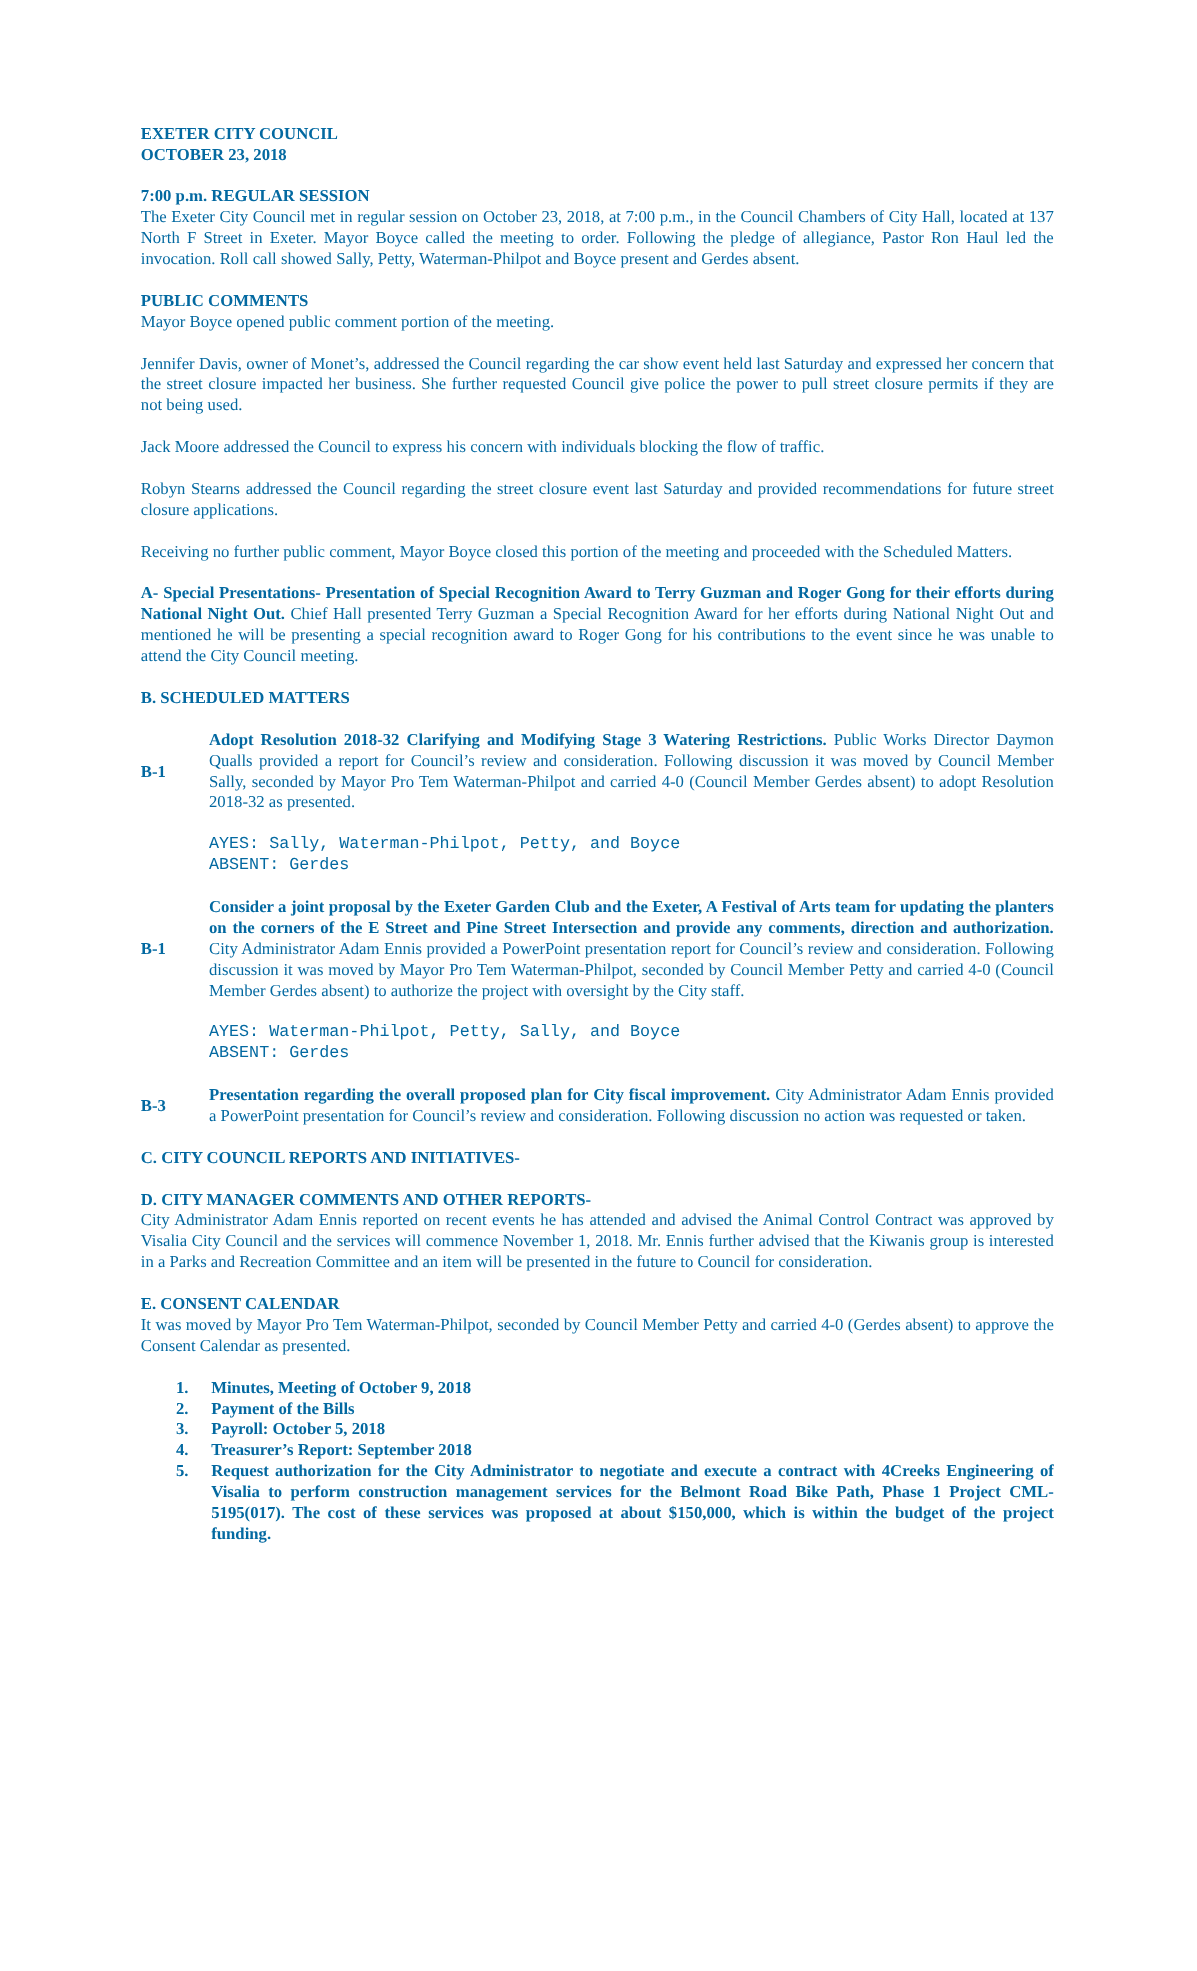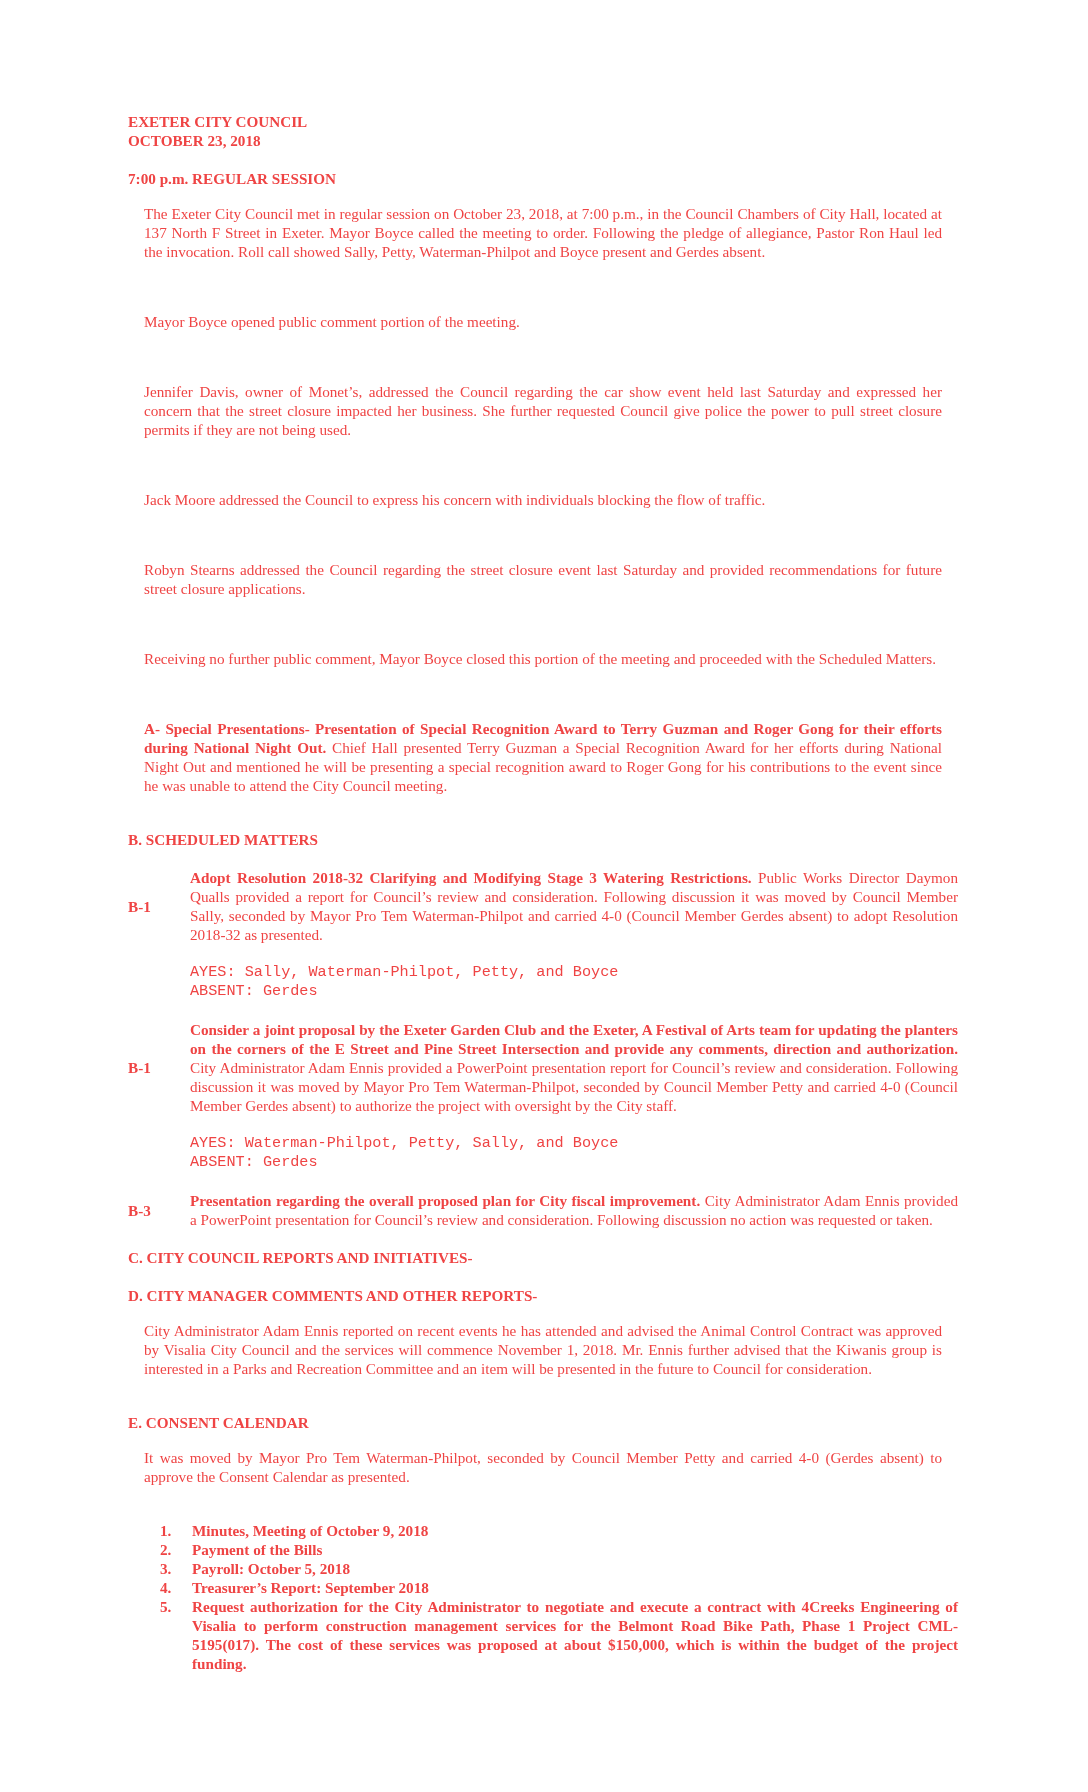--- a/index.html
+++ b/index.html
@@ -1,23 +1,23 @@
 <!DOCTYPE html>
 <html><head>
 <meta charset="utf-8">
 <style>
   html, body { margin: 0; padding: 0; background: #ffffff; }
   body { width: 1088px; height: 1792px; position: relative; overflow: hidden; }
   .page {
     position: absolute; left: 128px; top: 112px; width: 830px;
     font-family: "Liberation Serif", "DejaVu Serif", serif;
-    font-size: 15.2px; line-height: 19px; color: #ef4444;
+    font-size: 15.2px; line-height: 19px; color: #0369a1;
   }
   .b { font-weight: bold; }
-  p { margin: 16px; text-align: justify; }
+  p { margin: 0; text-align: justify; }
   .blank { height: 19px; }
   .heading { font-weight: bold; margin: 0; }
   .item { display: flex; margin: 0; align-items: center; }
   .item-label { width: 62px; flex: none; font-weight: bold; }
   .item-body { flex: 1; text-align: justify; }
   .vote { margin-left: 62px; font-family: Liberation Mono, monospace; }
   .list { margin: 0; padding: 0; list-style: none; }
   .list li { display: flex; }
   .list .num { width: 32px; margin-left: 32px; flex: none; font-weight: bold; }
   .list .txt { flex: 1; font-weight: bold; text-align: justify; }
@@ -28,20 +28,21 @@
 <div class="page">
 
   <div class="heading">EXETER CITY COUNCIL</div>
   <div class="heading">OCTOBER 23, 2018</div>
   <div class="blank"></div>
 
   <div class="heading">7:00 p.m. REGULAR SESSION</div>
   <p>The Exeter City Council met in regular session on October 23, 2018, at 7:00 p.m., in the Council Chambers of City Hall, located at 137 North F Street in Exeter.  Mayor Boyce called the meeting to order.  Following the pledge of allegiance, Pastor Ron Haul led the invocation.  Roll call showed Sally, Petty, Waterman-Philpot and Boyce present and Gerdes absent.</p>
   <div class="blank"></div>
 
+  <div class="heading">PUBLIC COMMENTS</div>
   <p>Mayor Boyce opened public comment portion of the meeting.</p>
   <div class="blank"></div>
   <p>Jennifer Davis, owner of Monet’s, addressed the Council regarding the car show event held last Saturday and expressed her concern that the street closure impacted her business.   She further requested Council give police the power to pull street closure permits if they are not being used.</p>
   <div class="blank"></div>
   <p>Jack Moore addressed the Council to express his concern with individuals blocking the flow of traffic.</p>
   <div class="blank"></div>
   <p>Robyn Stearns addressed the Council regarding the street closure event last Saturday and provided recommendations for future street closure applications.</p>
   <div class="blank"></div>
   <p>Receiving no further public comment, Mayor Boyce closed this portion of the meeting and proceeded with the Scheduled Matters.</p>
   <div class="blank"></div>

